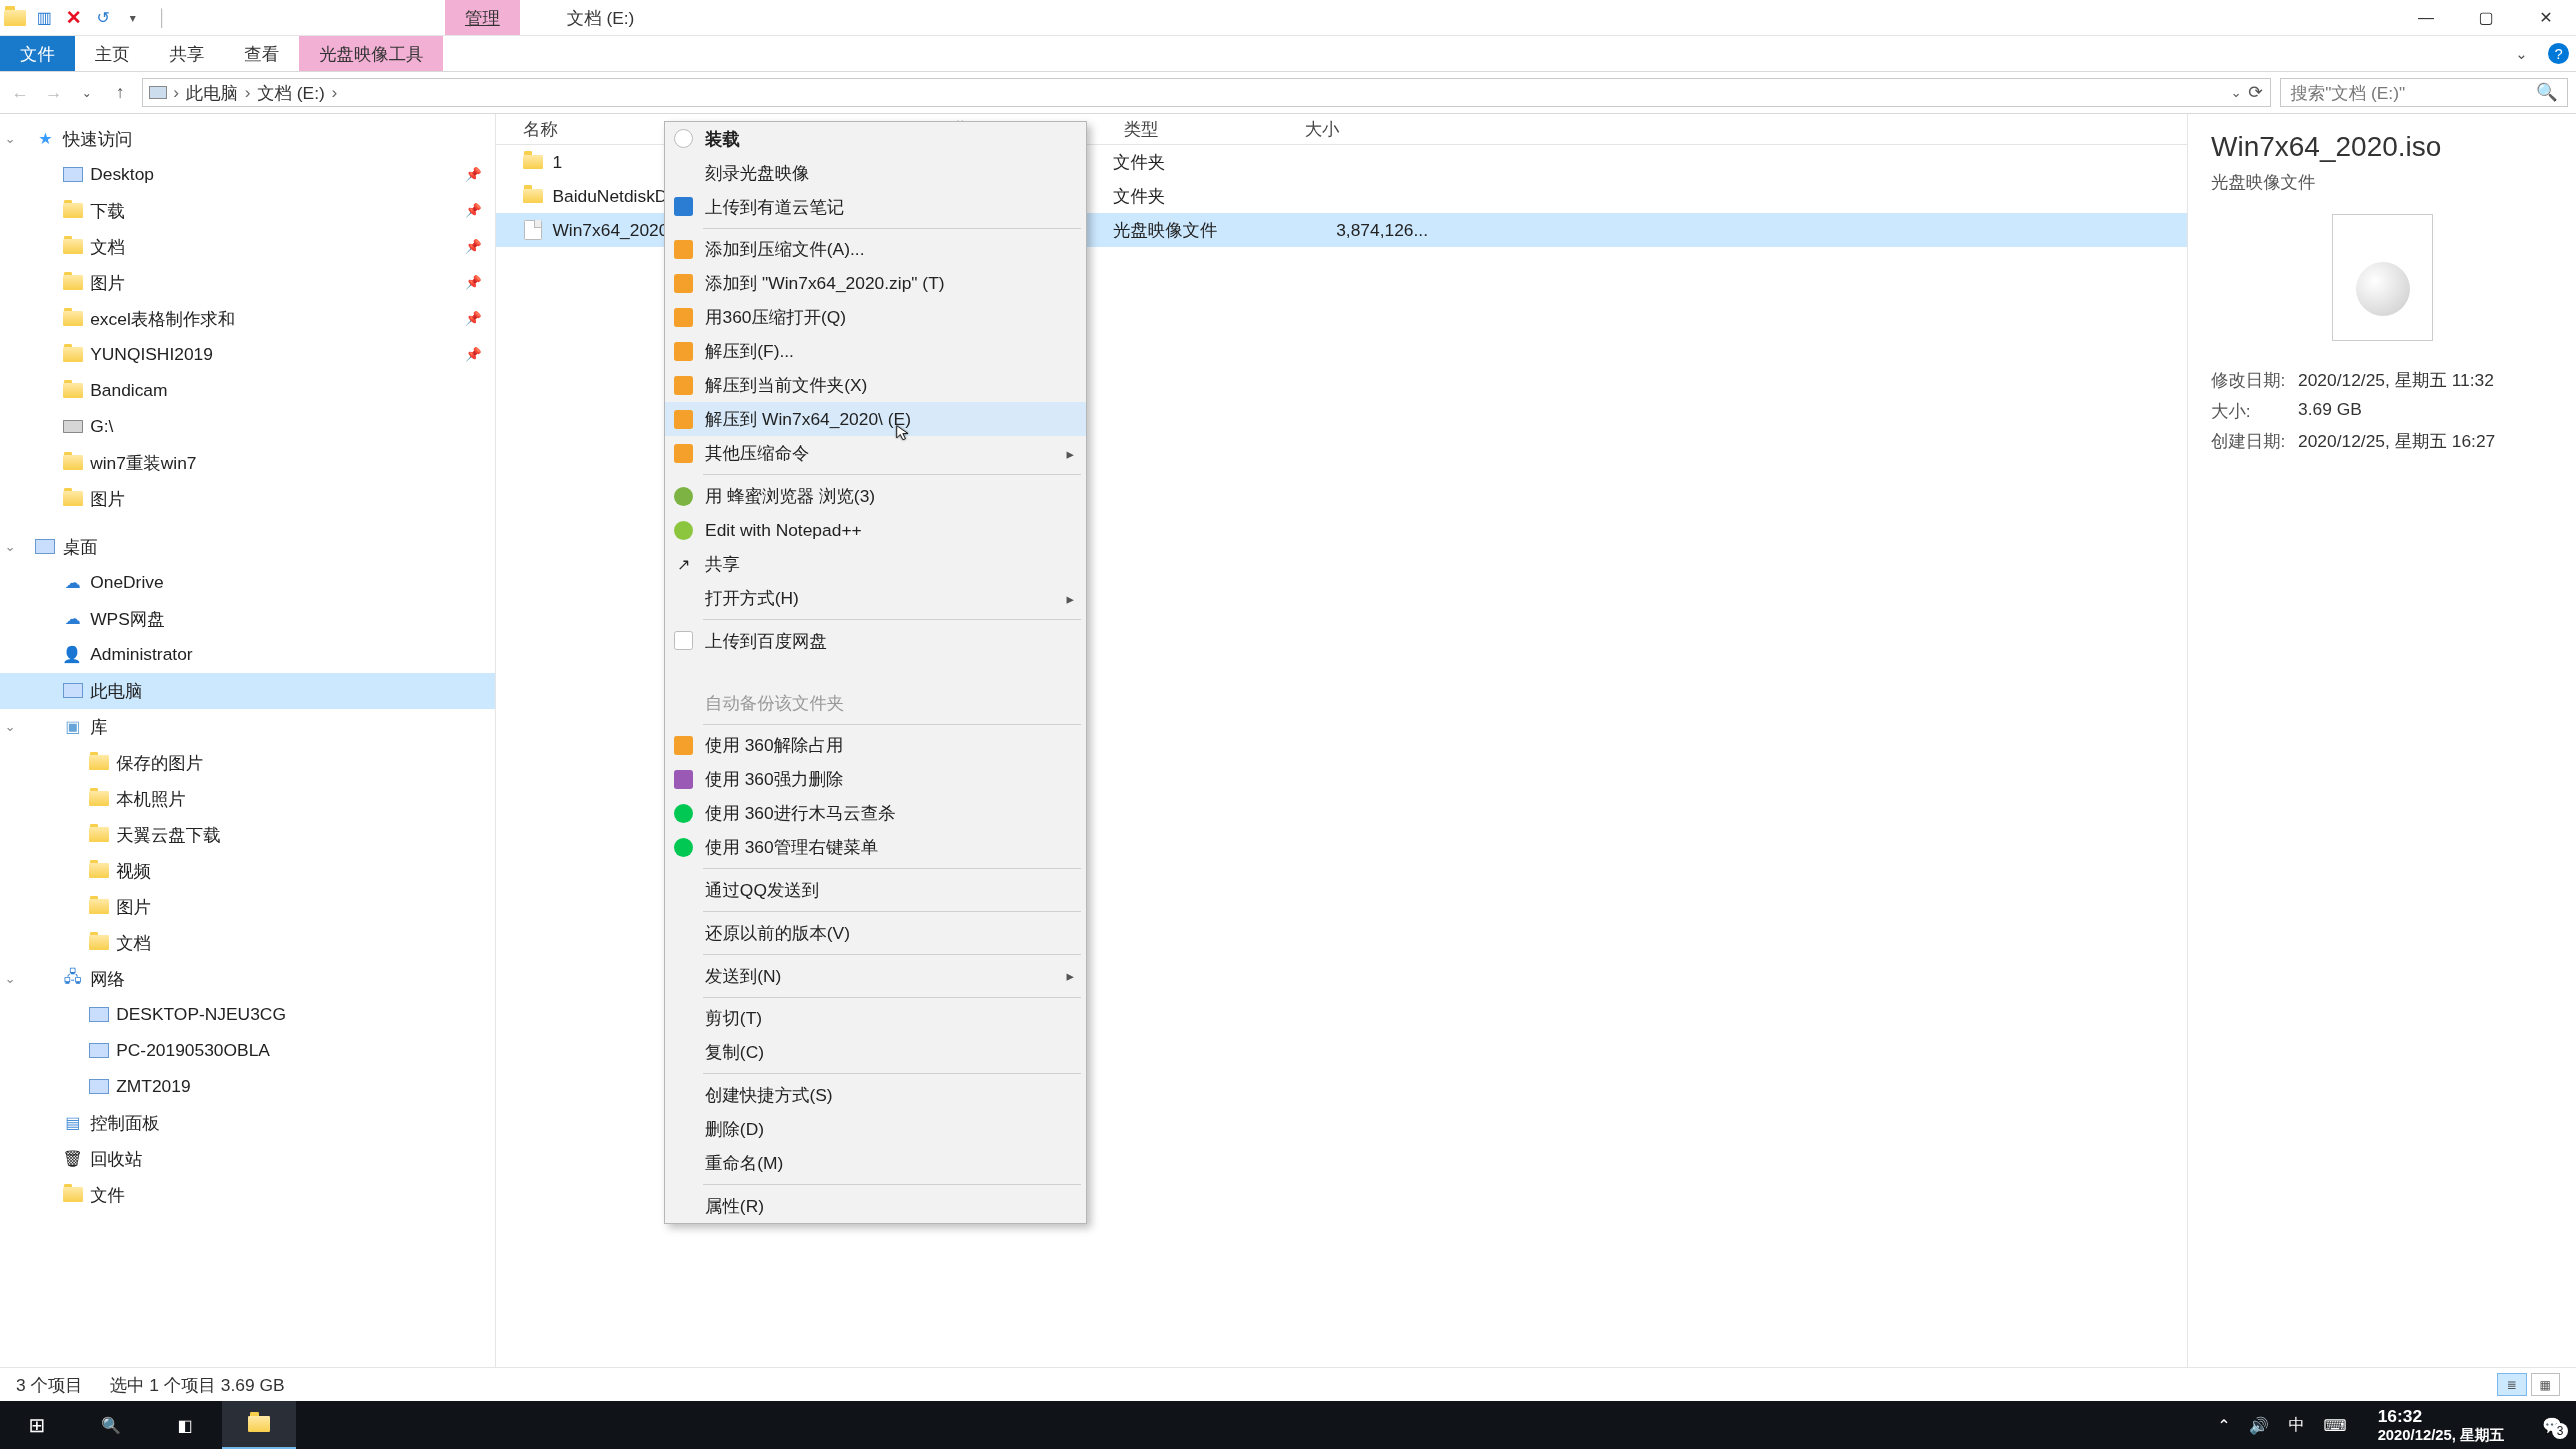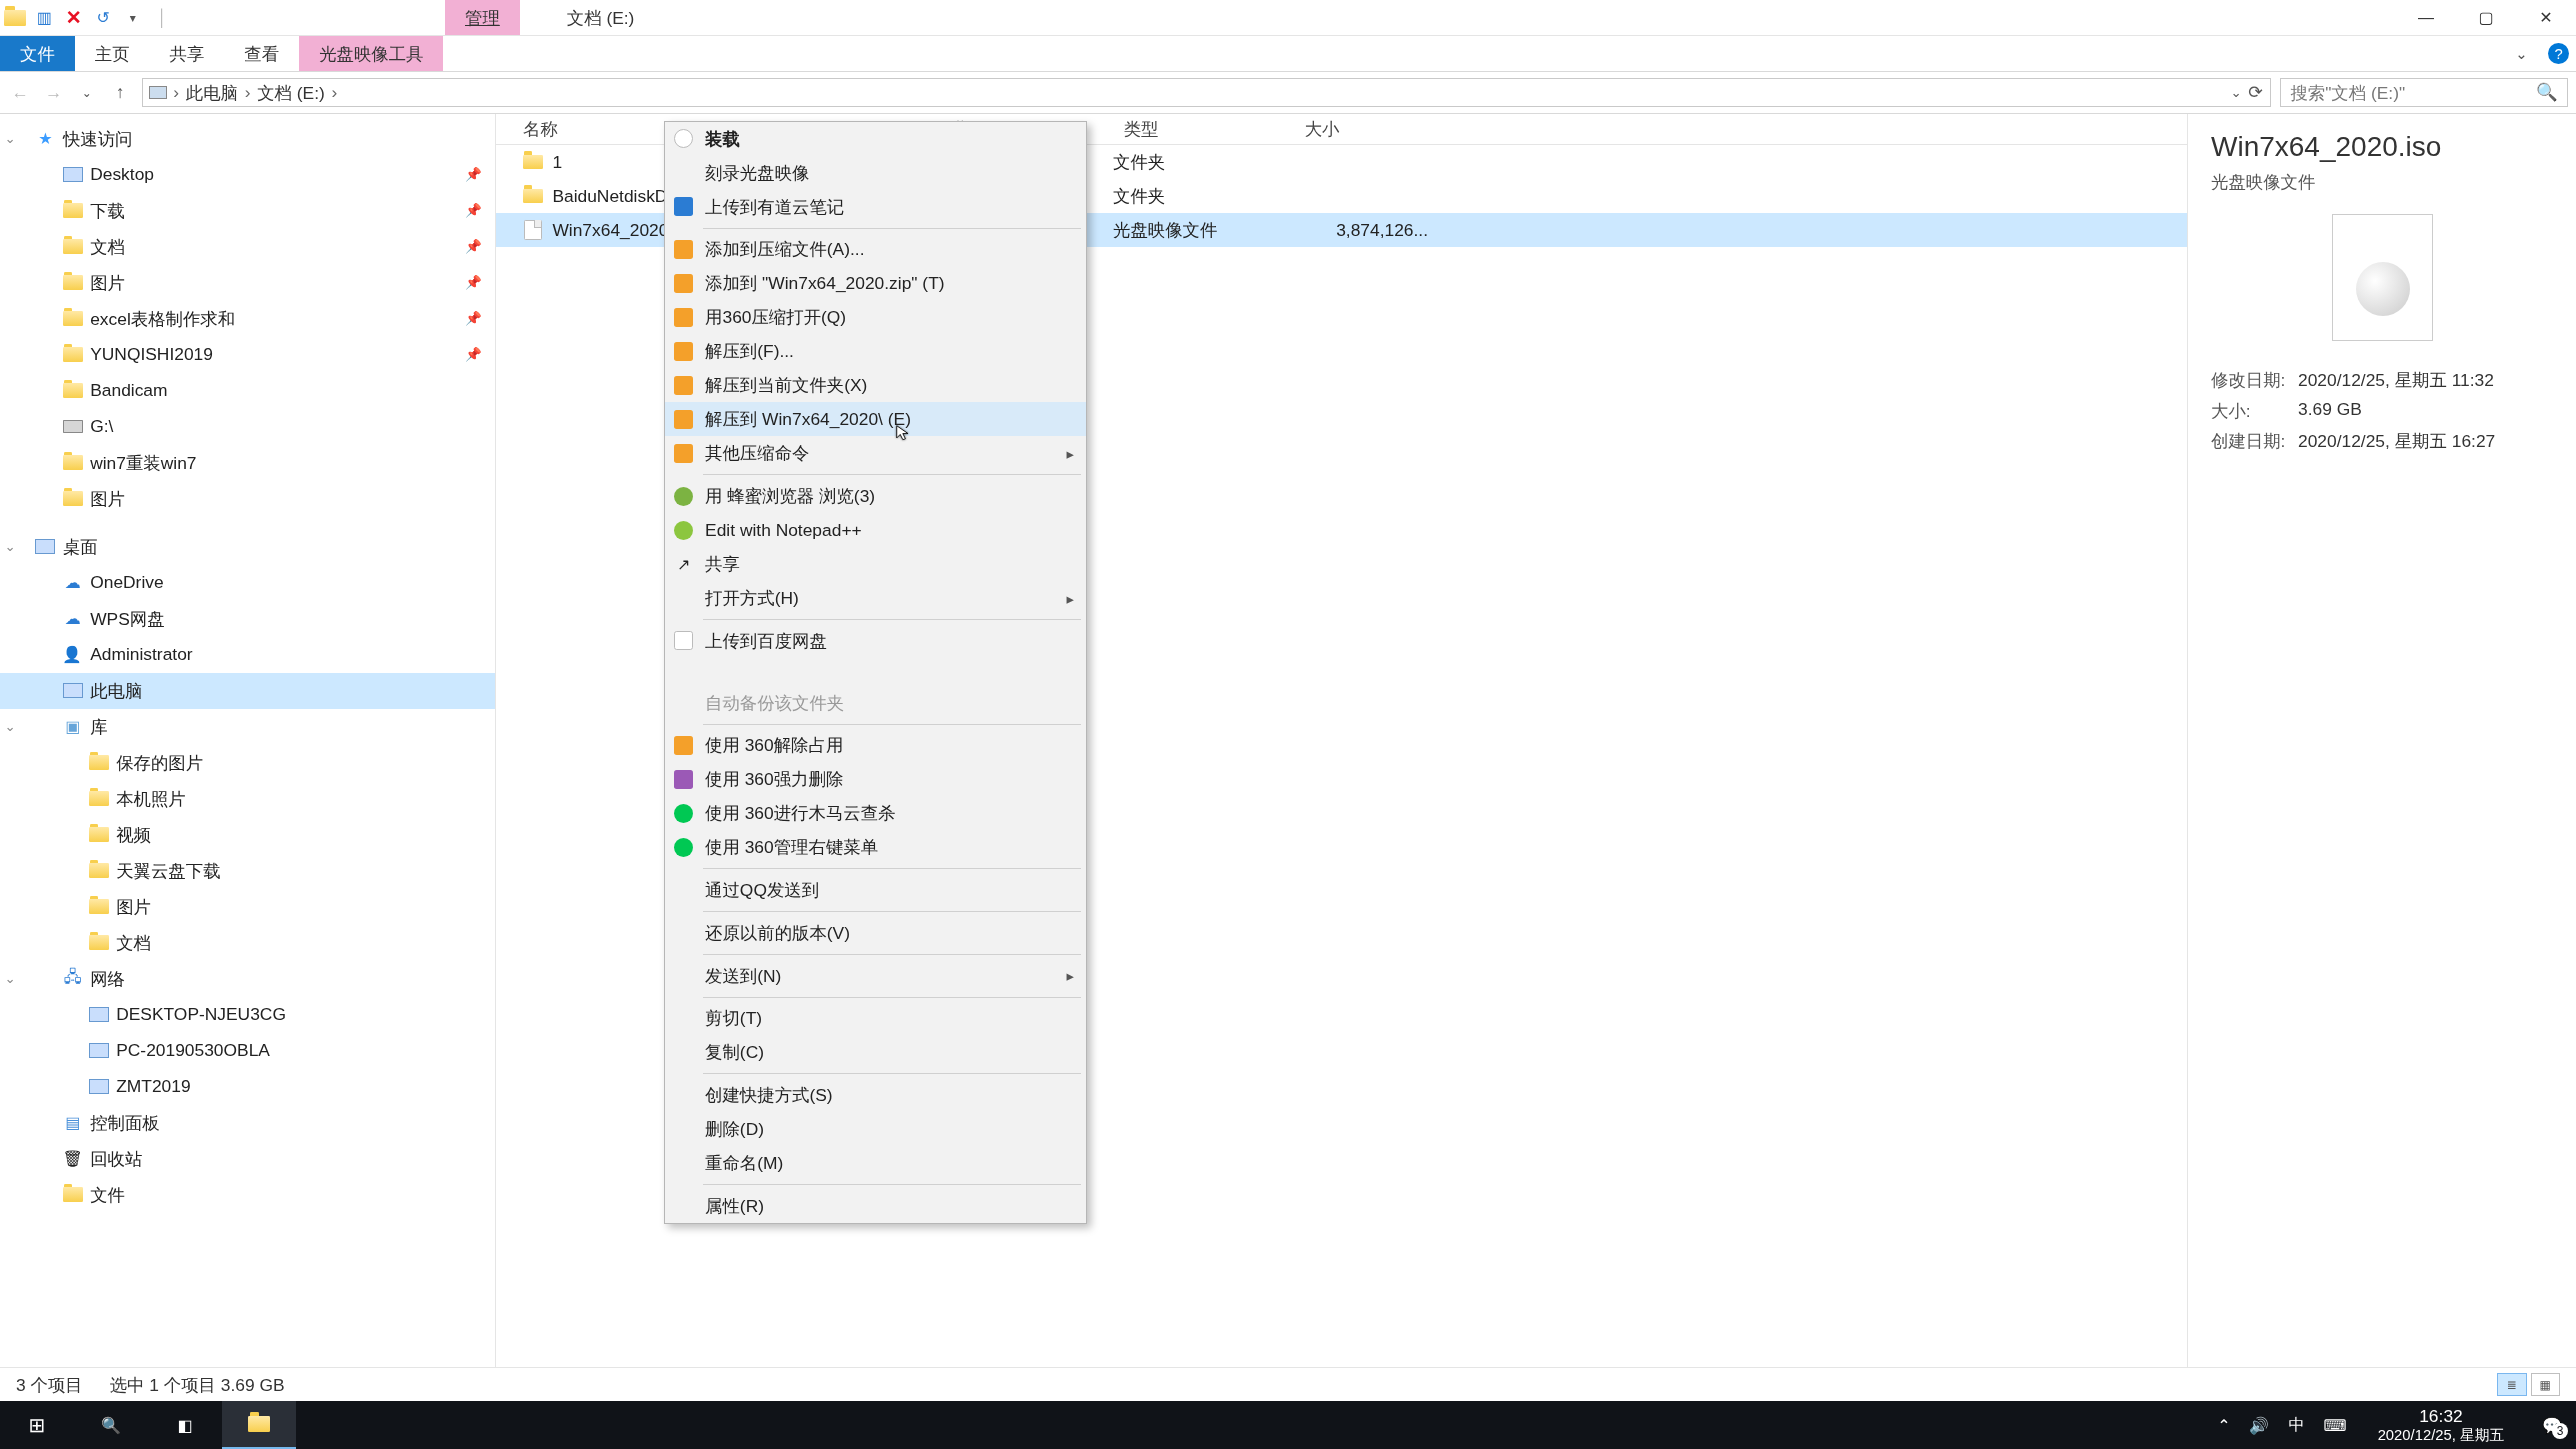--- a/index.html
+++ b/index.html
@@ -108,21 +108,21 @@
   .status-bar .view-toggles { margin-left:auto; display:flex; gap:4px; }
   .vt { width:29.5px; height:23px; border:0.7px solid #bfbfbf; display:flex; align-items:center; justify-content:center; font-size:12px; color:#555; }
   .vt.active { background:#cce8ff; border-color:#7ab7ef; }
 
   
   .task-bar { height:48px; background:#101318; display:flex; align-items:center; color:#fff; font-size:16px; }
   .task-btn { width:74px; height:100%; display:flex; align-items:center; justify-content:center; }
   .task-btn.active { background:#2a2f37; border-bottom:2.7px solid #76b9ed; }
   .start { font-size:20px; }
   .tray { margin-left:auto; display:flex; align-items:center; gap:19px; padding:0 6.7px; }
-  .clock { text-align:center; line-height:1.15; padding:0 12px; }
+  .clock { text-align:left; line-height:1.15; padding:0 12px;font-weight:bold; }
   .clock .t { font-size:17.4px; }
   .clock .d { font-size:14.8px; }
   .notif { width:34px; height:34px; display:flex; align-items:center; justify-content:center; position:relative; }
   .notif .badge { position:absolute; bottom:2.7px; right:1.3px; width:16px; height:16px; border-radius:50%; background:#fff; color:#101318; font-size:12px; display:flex; align-items:center; justify-content:center; }
 
   .cursor { position:absolute; width:17.4px; height:17.4px; pointer-events:none; z-index:200; }
   .cursor svg { filter: drop-shadow(0 0 1.3px rgba(0,0,0,.6)); }
 </style>
 </head>
 <body>
@@ -333,29 +333,29 @@
           <span class="folder-ico"></span>
         </span>
         <span>本机照片</span>
       </div>
       <div class="tree-row">
         <span class="chev"></span>
         <span class="ind" style="width:64px"></span>
         <span class="ticon">
           <span class="folder-ico"></span>
         </span>
+        <span>天翼云盘下载</span>
+      </div>
+      <div class="tree-row">
+        <span class="chev"></span>
+        <span class="ind" style="width:64px"></span>
+        <span class="ticon">
+          <span class="folder-ico"></span>
+        </span>
         <span>视频</span>
-      </div>
-      <div class="tree-row">
-        <span class="chev"></span>
-        <span class="ind" style="width:64px"></span>
-        <span class="ticon">
-          <span class="folder-ico"></span>
-        </span>
-        <span>天翼云盘下载</span>
       </div>
       <div class="tree-row">
         <span class="chev"></span>
         <span class="ind" style="width:64px"></span>
         <span class="ticon">
           <span class="folder-ico"></span>
         </span>
         <span>图片</span>
       </div>
       <div class="tree-row">

